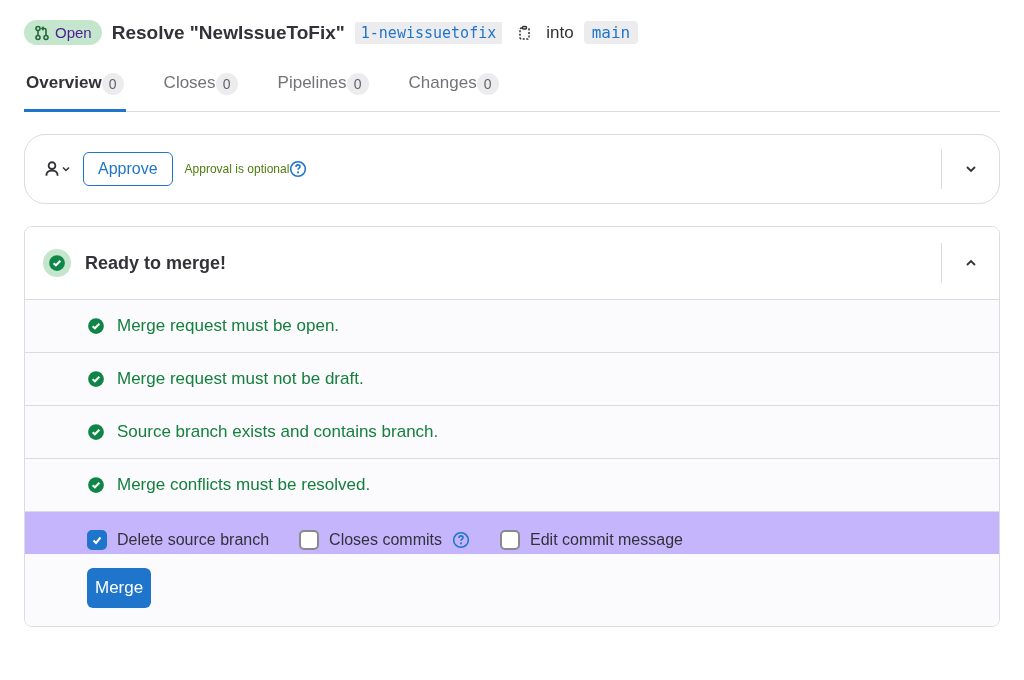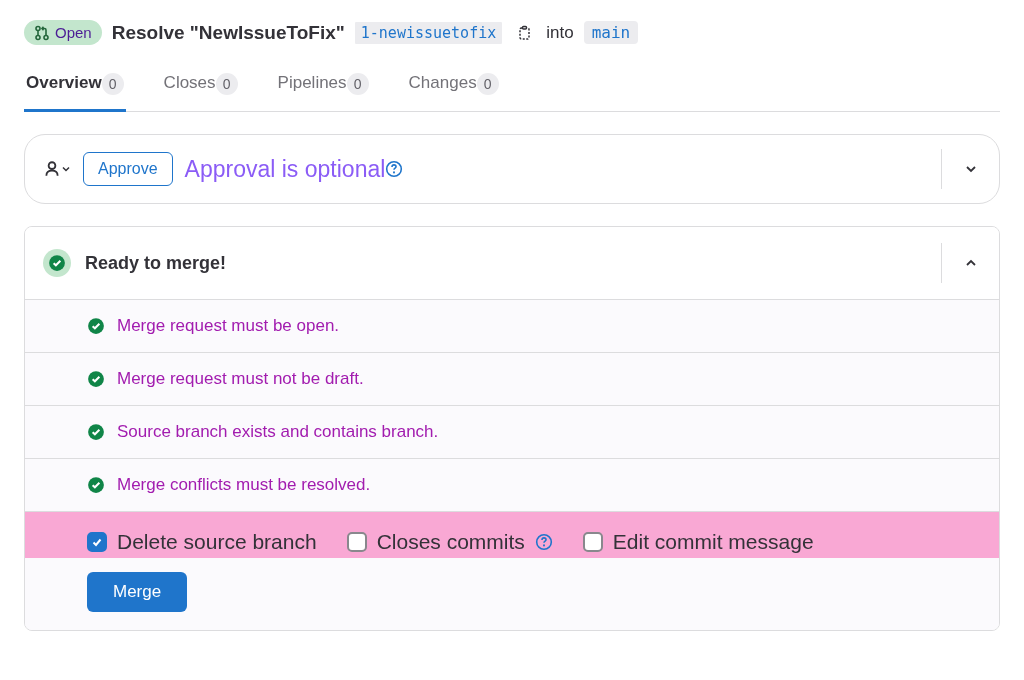--- a/index.html
+++ b/index.html
@@ -113,22 +113,22 @@
       border: 1px solid #1f75cb;
       color: #1f75cb;
       background: #fff;
       padding: 7px 14px;
       border-radius: 6px;
       font-size: 16px;
       font-weight: 500;
       cursor: pointer;
     }
     .approval-optional {
-      font-size: 23px;
-      color: #8b5cf6;
+      font-size: 12px;
+      color: #4d7c0f;
       display: inline-flex;
       align-items: center;
       gap: 0;
     }
     .help-icon {
       display: inline-flex;
       width: 18px; height: 18px;
       color: #1f75cb;
       cursor: pointer;
     }
@@ -167,31 +167,31 @@
     }
     .merge-header .chevron-btn { border-left: 1px solid #dcdcde; }
     .check-item {
       display: flex;
       align-items: center;
       gap: 12px;
       padding: 16px 18px 16px 62px;
       border-top: 1px solid #dcdcde;
       background: #fbfafd;
       font-size: 17px;
-      color: #a21caf;
+      color: #15803d;
     }
     .check-icon { display: inline-flex; color: #108548; }
     .options-row {
       display: flex;
       align-items: center;
       gap: 30px;
       padding: 18px 18px 4px 62px;
       border-top: 1px solid #dcdcde;
-      background: #f9a8d4;
-      font-size: 21px;
+      background: #c4b5fd;
+      font-size: 16px;
     }
     .opt {
       display: inline-flex;
       align-items: center;
       gap: 10px;
       cursor: pointer;
     }
     .checkbox {
       width: 20px; height: 20px;
       border-radius: 5px;
@@ -215,21 +215,21 @@
     .summary-row .mono { font-family: ui-monospace, Menlo, Monaco, monospace; }
     .summary-row a { color: #1f75cb; text-decoration: underline; }
     .merge-action-row {
       padding: 14px 18px 18px 62px;
       background: #fbfafd;
     }
     .merge-btn {
       background: #1f75cb;
       color: #fff;
       border: none;
-      padding: 10px 26px;
+      padding: 10px 8px;
       border-radius: 6px;
       font-size: 17px;
       font-weight: 500;
       cursor: pointer;
     }
   </style>
 </head>
 <body>
 
 <div class="header-row">

